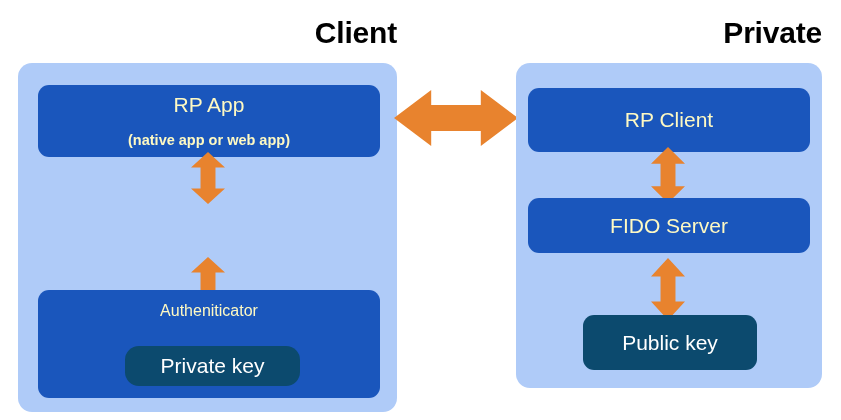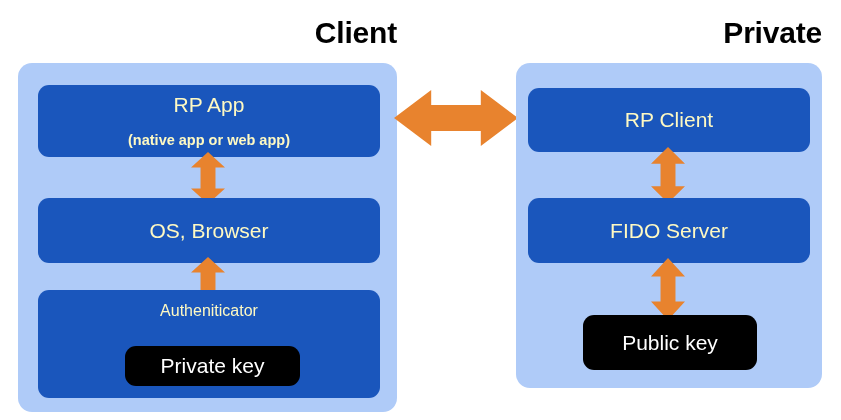--- a/index.html
+++ b/index.html
@@ -80,36 +80,36 @@
   }
 
   
   #box-rp-app        { left: 38px;  top: 85px;  width: 342px; height: 72px; }
   #box-os-browser    { left: 38px;  top: 198px; width: 342px; height: 65px; }
   #box-authenticator { left: 38px;  top: 290px; width: 342px; height: 108px;
                        justify-content: flex-start; padding-top: 12px; }
 
   
   #box-rp-server     { left: 528px; top: 88px;  width: 282px; height: 64px; }
-  #box-fido-server   { left: 528px; top: 198px; width: 282px; height: 65px; }
+  #box-fido-server   { left: 528px; top: 198px; width: 282px; height: 55px; }
 
   
   .keybox {
     position: absolute;
-    background: #000000;
+    background: #0c4a6e;
     border-radius: 11px;
     color: #ffffff;
     display: flex;
     align-items: center;
     justify-content: center;
     font-size: 21px;
     font-weight: 400;
     white-space: nowrap;
   }
-  #key-private { left: 125px; top: 346px; width: 175px; height: 40px; }
+  #key-private { left: 125px; top: 346px; width: 175px; height: 40px; border-radius: 14px; }
   #key-public  { left: 583px; top: 315px; width: 174px; height: 55px; }
 
   
   .arrow {
     position: absolute;
     background: #E8832E;
   }
   .arrow-v { width: 34px; }
   #arrow-client-1 { left: 191px; top: 152px; height: 52px;
                     clip-path: polygon(50% 0%, 100% 30%, 72% 30%, 72% 70%, 100% 70%, 50% 100%, 0% 70%, 28% 70%, 28% 30%, 0% 30%); }
@@ -131,23 +131,20 @@
 
   <div class="panel" id="client-panel"></div>
 
   <div class="box" id="box-rp-app">
     <div class="box-title">RP App</div>
     <div class="box-sub">(native app or web app)</div>
   </div>
 
   <div class="arrow arrow-v" id="arrow-client-1"></div>
 
-  <div class="box" id="box-os-browser">
-    <div class="box-title">OS, Browser</div>
-  </div>
 
   <div class="arrow arrow-v" id="arrow-client-2"></div>
 
   <div class="box" id="box-authenticator">
     <div class="box-label-small">Autheniticator</div>
   </div>
 
   <div class="keybox" id="key-private">Private key</div>
 
   <div class="arrow" id="arrow-client-server"></div>

